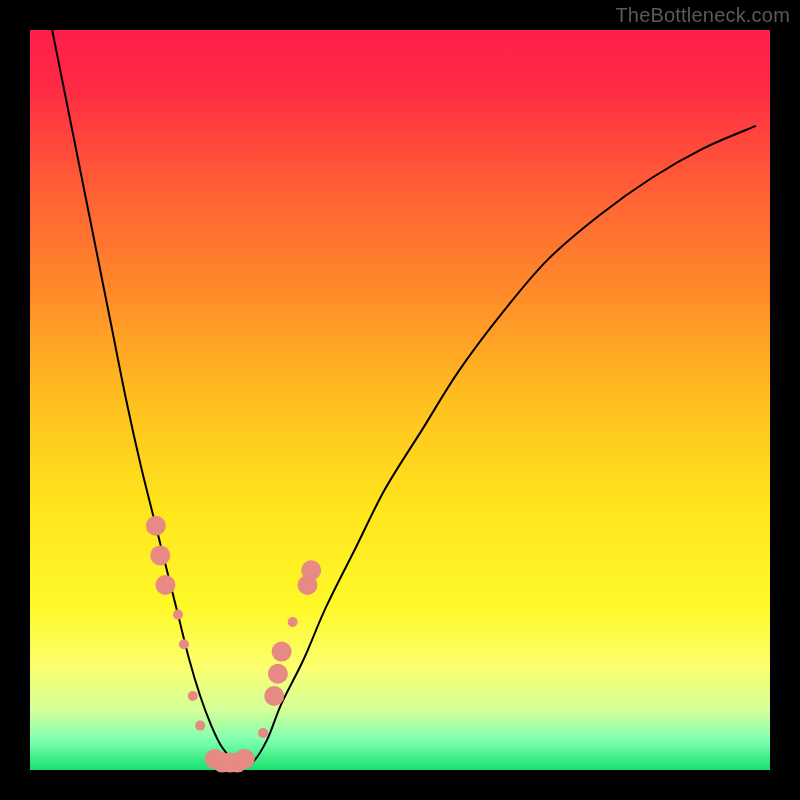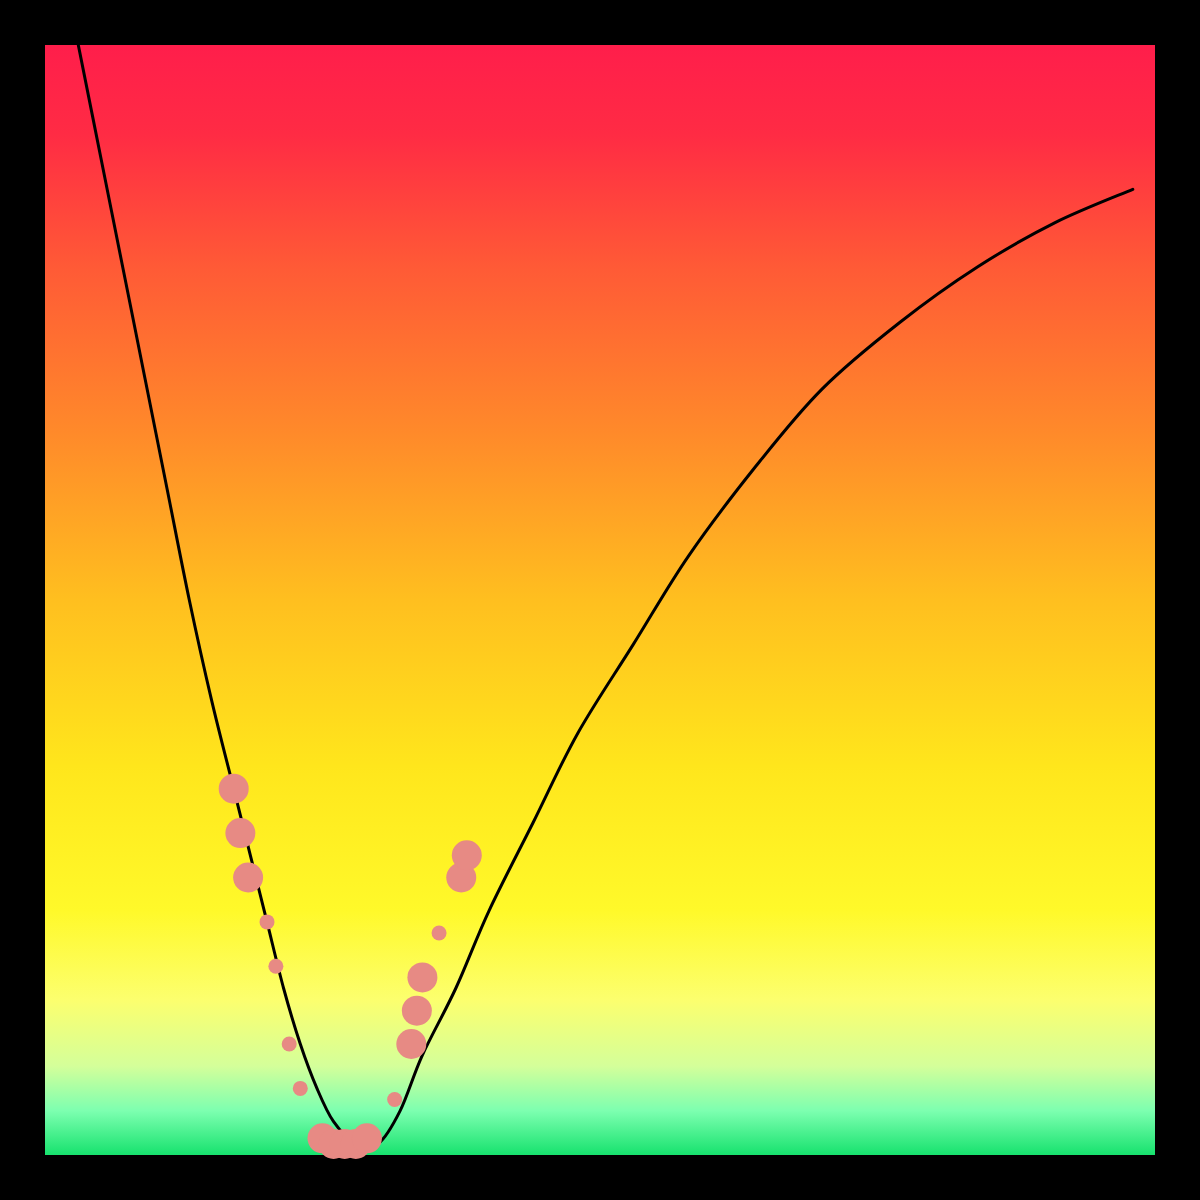--- a/index.html
+++ b/index.html
@@ -31,20 +31,21 @@
   svg {
     position: absolute;
     top: 0;
     left: 0;
   }
 </style>
 </head>
 <body>
 
 <div class="stage">
+  <div class="watermark">TheBottleneck.com</div>
   <svg id="chart-svg" width="800" height="800" viewBox="0 0 800 800">
     <defs>
       <linearGradient id="bg-grad" x1="0" y1="0" x2="0" y2="1">
           <stop offset="0%" stop-color="#ff1e4b"></stop>
           <stop offset="8%" stop-color="#ff2b44"></stop>
           <stop offset="20%" stop-color="#ff5a36"></stop>
           <stop offset="35%" stop-color="#ff8a2a"></stop>
           <stop offset="50%" stop-color="#ffbf1f"></stop>
           <stop offset="65%" stop-color="#ffe61c"></stop>
           <stop offset="78%" stop-color="#fff92a"></stop>

